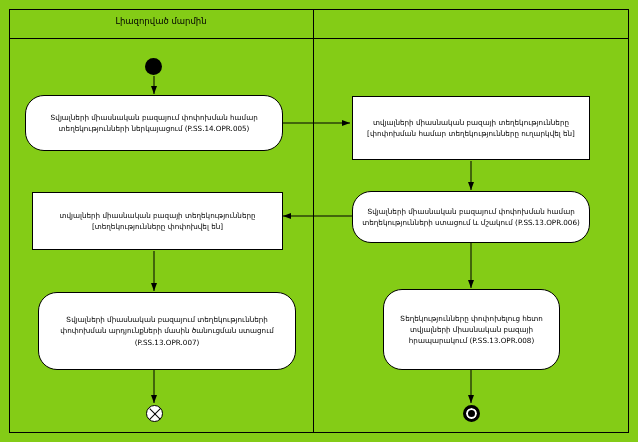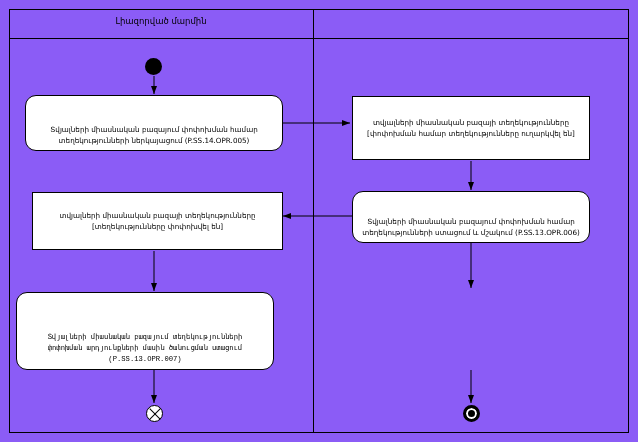--- a/index.html
+++ b/index.html
@@ -7,21 +7,21 @@
     padding: 0;
     background: #ffffff;
   }
   body {
     font-family: "DejaVu Sans", sans-serif;
   }
   #canvas {
     position: relative;
     width: 638px;
     height: 442px;
-    background: #8b5cf6;
+    background: #84cc16;
     overflow: hidden;
   }
   .diagram-frame {
     position: absolute;
     left: 9px;
     top: 9px;
     width: 620px;
     height: 424px;
     border: 1px solid #000000;
     box-sizing: border-box;
@@ -60,21 +60,21 @@
     background: #ffffff;
     display: flex;
     align-items: center;
     justify-content: center;
     text-align: center;
     font-size: 7.2px;
     line-height: 1.55;
     color: #000000;
     padding: 4px 7px;
   }
-  .node.rounded { border-radius: 11px; align-items: flex-end; }
+  .node.rounded { border-radius: 19px; }
   .node .txt { display: block; white-space: pre-line; }
 
   .start-node {
     position: absolute;
     width: 17px;
     height: 17px;
     border-radius: 50%;
     background: #000000;
   }
   .end-node {
@@ -163,23 +163,28 @@
   <div class="node rounded" style="left:352px; top:191px; width:238px; height:52px;">
     <span class="txt">Տվյալների միասնական բազայում փոփոխման համար
 տեղեկությունների ստացում և մշակում (P.SS.13.OPR.006)</span>
   </div>
 
   <div class="node" style="left:32px; top:192px; width:251px; height:58px;">
     <span class="txt">տվյալների միասնական բազայի տեղեկությունները
 [տեղեկությունները փոփոխվել են]</span>
   </div>
 
-  <div class="node rounded" style="left:16px; top:292px; width:258px; height:78px;font-family:Liberation Mono, monospace;">
+  <div class="node rounded" style="left:38px; top:292px; width:258px; height:78px;">
     <span class="txt">Տվյալների միասնական բազայում տեղեկությունների
 փոփոխման արդյունքների մասին ծանուցման ստացում
 (P.SS.13.OPR.007)</span>
   </div>
 
+  <div class="node rounded" style="left:383px; top:289px; width:177px; height:81px;">
+    <span class="txt">Տեղեկությունները փոփոխելուց հետո
+տվյալների միասնական բազայի
+հրապարակում (P.SS.13.OPR.008)</span>
+  </div>
 
   <div class="end-node cross" style="left:146px; top:405px;"></div>
   <div class="end-node filled" style="left:463px; top:405px;"></div>
 
 </div>
 
 </body></html>

